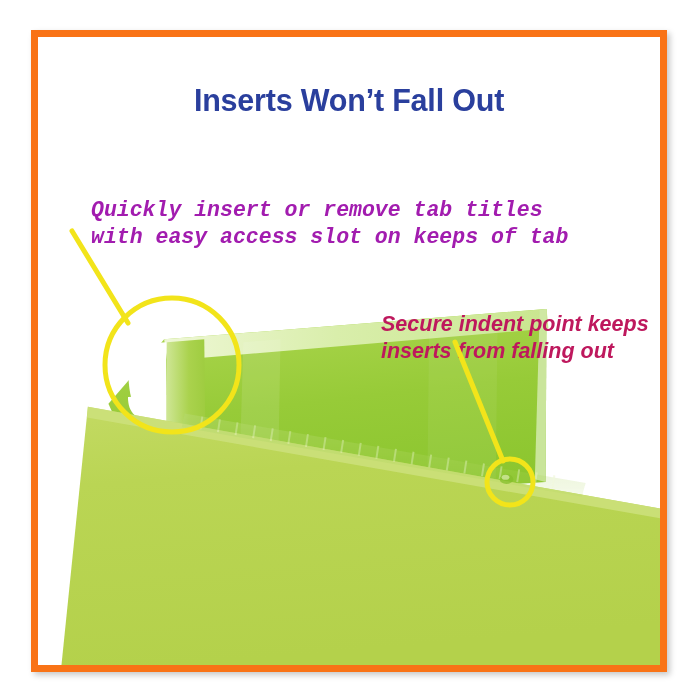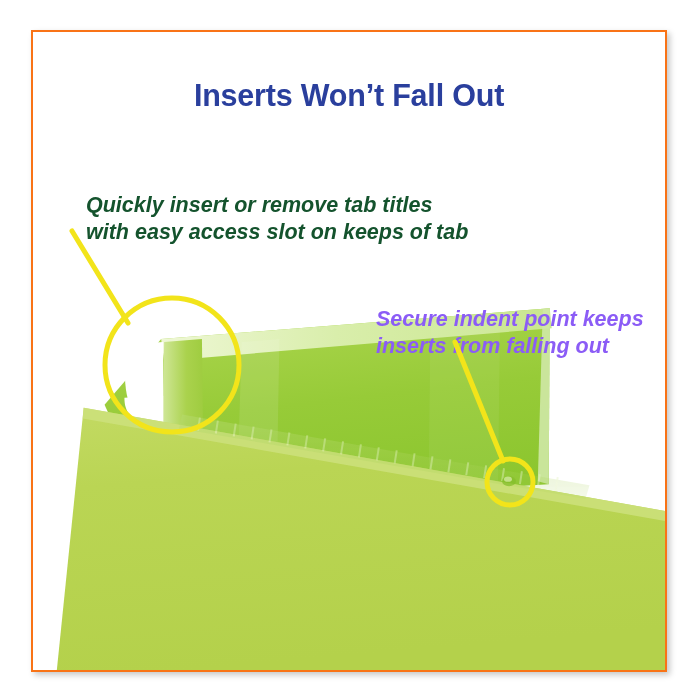--- a/index.html
+++ b/index.html
@@ -10,21 +10,21 @@
     overflow:hidden;
   }
   #stage{position:relative;width:700px;height:700px;background:#ffffff;}
 
   
   .card{
     position:absolute;
     left:31px;top:30px;
     width:636px;height:642px;
     background:#ffffff;
-    border:2px solid #f97316;
+    border:7px solid #f97316;
     box-sizing:border-box;
     box-shadow:3px 3px 6px rgba(0,0,0,0.22);
     overflow:hidden;
   }
 
   .photo{position:absolute;inset:0;}
   .photo svg{display:block;width:100%;height:100%;}
 
   .headline{
     position:absolute;
@@ -144,26 +144,26 @@
 
         <g>
           <ellipse cx="479" cy="452" rx="7" ry="5" fill="#86bf2c" opacity="0.75"></ellipse>
           <ellipse cx="478" cy="450" rx="4" ry="2.6" fill="#d2e89d" opacity="0.8"></ellipse>
         </g>
       </svg>
     </div>
 
     <div class="headline" style="color: rgb(42, 63, 157);">Inserts Won’t Fall Out</div>
 
-    <div class="callout callout-left" style="color: #14532d;">
+    <div class="callout callout-left" style="color: #a21caf; font-family: Liberation Mono, monospace;">
       <span class="line">Quickly insert or remove tab titles</span>
       <span class="line">with easy access slot on keeps of tab</span>
     </div>
 
-    <div class="callout callout-right" style="color: #8b5cf6;">
+    <div class="callout callout-right" style="color: #be185d;">
       <span class="line">Secure indent point keeps</span>
       <span class="line">inserts from falling out</span>
     </div>
 
   </div>
 
   <svg class="anno" viewBox="0 0 700 700">
     <g fill="none" stroke="#f2e41a" stroke-width="5" stroke-linecap="round">
       <line id="leaderLeft" x1="72" y1="231" x2="128" y2="323" stroke="#f2e41a"></line>
       <line id="leaderRight" x1="455" y1="342" x2="503" y2="461" stroke="#f2e41a"></line>

